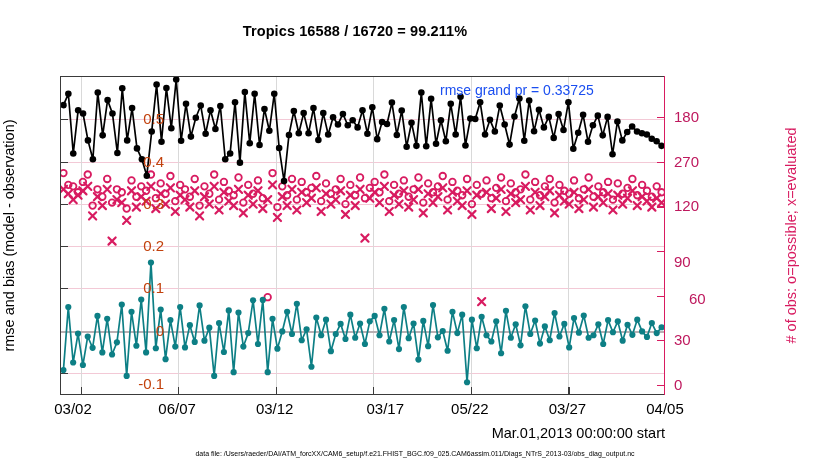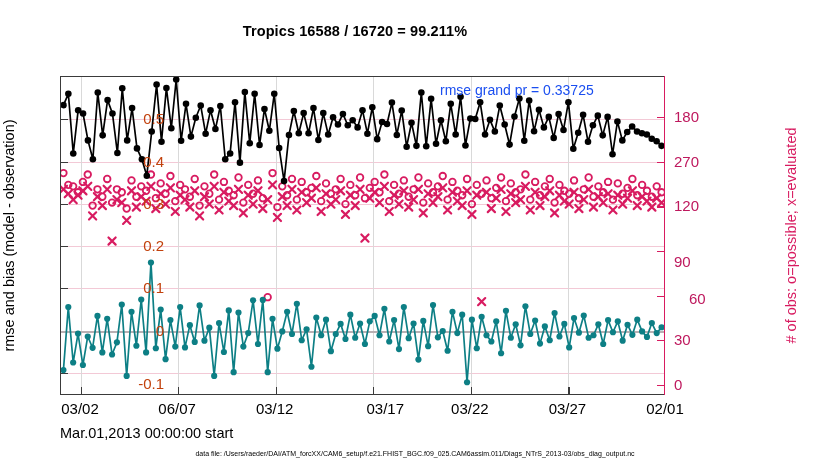--- a/index.html
+++ b/index.html
@@ -117,21 +117,21 @@
     transform-origin: left top;
     transform: rotate(-90deg) translateX(-319px);
     display: flex; align-items: center; justify-content: center;
     font-size: 14.5px; color: #d81b60;
     white-space: nowrap;
   }
   #xlabel {
     position: absolute;
     left: 60px; top: 425px;
     width: 605px;
-    text-align: left;
+    text-align: right;
     font-size: 14.5px; color: #000;
   }
 
   
   #legend {
     position: absolute;
     left: 440px; top: 82px;
     font-size: 14px;
     color: #1a4ef0;
     line-height: 16px;
@@ -729,26 +729,26 @@
 <div id="ticks-right">
     <div class="ytick-right" style="top: 116.154px;">180</div>
     <div class="ytick-right" style="top: 160.769px;">270</div>
     <div class="ytick-right" style="top: 205.385px;">120</div>
     <div class="ytick-right" style="top: 250px; margin-top: 11px;">90</div>
     <div class="ytick-right" style="top: 298px; margin-left: 15px;">60</div>
     <div class="ytick-right" style="top: 339.231px;">30</div>
     <div class="ytick-right" style="top: 383.846px;">0</div>
   </div>
 <div id="ticks-x">
-    <div class="xtick-label" style="left: 80px; text-align: right;">03/02</div>
+    <div class="xtick-label" style="left: 73px; text-align: right;">03/02</div>
     <div class="xtick-label" style="left: 177.097px;">06/07</div>
     <div class="xtick-label" style="left: 274.677px;">03/12</div>
     <div class="xtick-label" style="left: 372.258px; padding-left: 26px;">03/17</div>
-    <div class="xtick-label" style="left: 469.839px;">03/22</div>
+    <div class="xtick-label" style="left: 469.839px;">05/22</div>
     <div class="xtick-label" style="left: 567.419px;">03/27</div>
-    <div class="xtick-label" style="left: 665px;">02/01</div>
+    <div class="xtick-label" style="left: 665px;">04/05</div>
   </div>
 
 <div id="legend">
   <span class="legend-row">rmse grand pr = 0.33725</span>
 </div>
 
 <div id="footer">data file: /Users/raeder/DAI/ATM_forcXX/CAM6_setup/f.e21.FHIST_BGC.f09_025.CAM6assim.011/Diags_NTrS_2013-03/obs_diag_output.nc</div>
 
 </body></html>

